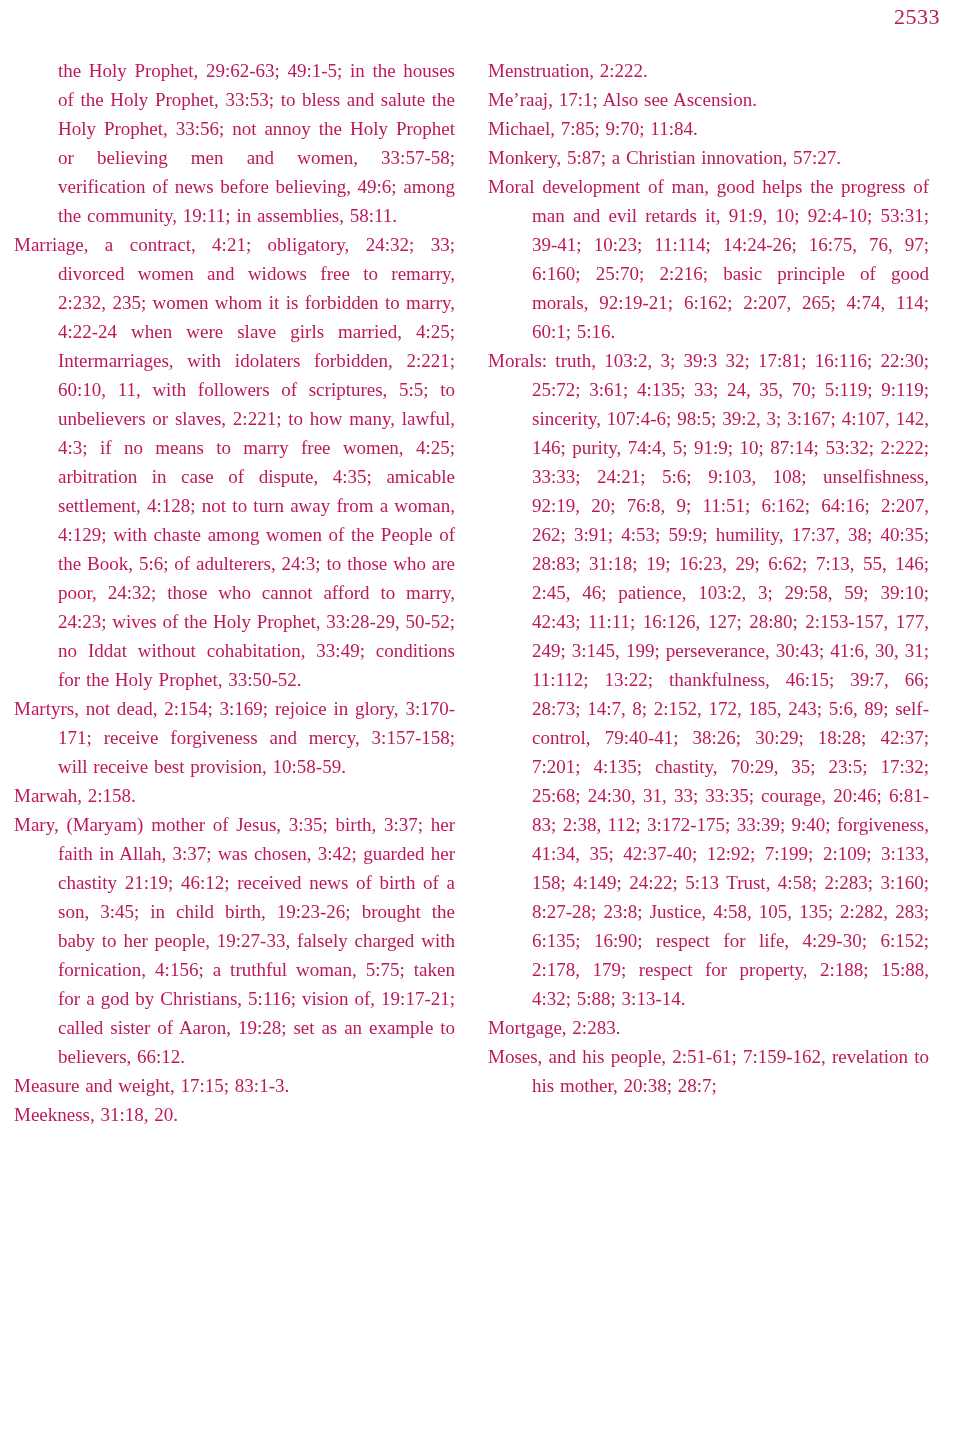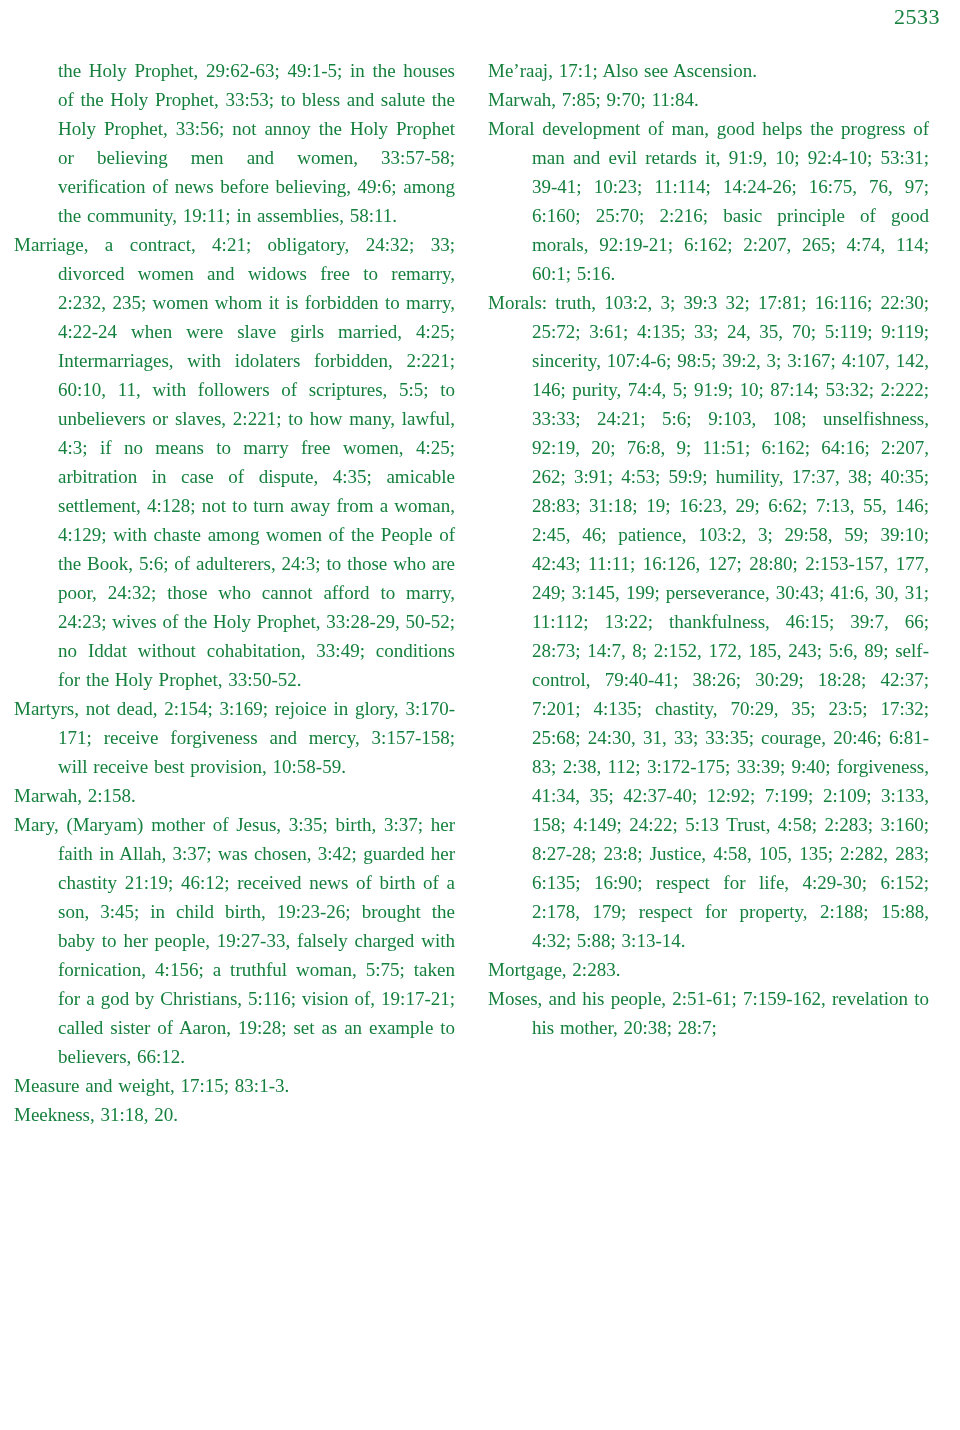--- a/index.html
+++ b/index.html
@@ -5,21 +5,21 @@
   html, body {
     margin: 0;
     padding: 0;
     background: #ffffff;
   }
   .page {
     position: relative;
     width: 960px;
     height: 1430px;
     background: #ffffff;
-    color: #15803d;
+    color: #be185d;
     font-family: "Liberation Serif", serif;
     overflow: hidden;
   }
   .page-number {
     position: absolute;
     top: 4px;
     right: 20px;
     font-size: 22px;
     letter-spacing: 0.5px;
   }
@@ -56,21 +56,23 @@
     <div class="column">
         <p class="entry block">the Holy Prophet, 29:62-63; 49:1-5; in the houses of the Holy Prophet, 33:53; to bless and salute the Holy Prophet, 33:56; not annoy the Holy Prophet or believing men and women, 33:57-58; verification of news before believing, 49:6; among the community, 19:11; in assemblies, 58:11.</p>
         <p class="entry">Marriage, a contract, 4:21; obligatory, 24:32; 33; divorced women and widows free to remarry, 2:232, 235; women whom it is forbidden to marry, 4:22-24 when were slave girls married, 4:25; Intermarriages, with idolaters forbidden, 2:221; 60:10, 11, with followers of scriptures, 5:5; to unbelievers or slaves, 2:221; to how many, lawful, 4:3; if no means to marry free women, 4:25; arbitration in case of dispute, 4:35; amicable settlement, 4:128; not to turn away from a woman, 4:129; with chaste among women of the People of the Book, 5:6; of adulterers, 24:3; to those who are poor, 24:32; those who cannot afford to marry, 24:23; wives of the Holy Prophet, 33:28-29, 50-52; no Iddat without cohabitation, 33:49; conditions for the Holy Prophet, 33:50-52.</p>
         <p class="entry">Martyrs, not dead, 2:154; 3:169; rejoice in glory, 3:170-171; receive forgiveness and mercy, 3:157-158; will receive best provision, 10:58-59.</p>
         <p class="entry">Marwah, 2:158.</p>
         <p class="entry">Mary, (Maryam) mother of Jesus, 3:35; birth, 3:37; her faith in Allah, 3:37; was chosen, 3:42; guarded her chastity 21:19; 46:12; received news of birth of a son, 3:45; in child birth, 19:23-26; brought the baby to her people, 19:27-33, falsely charged with fornication, 4:156; a truthful woman, 5:75; taken for a god by Christians, 5:116; vision of, 19:17-21; called sister of Aaron, 19:28; set as an example to believers, 66:12.</p>
         <p class="entry">Measure and weight, 17:15; 83:1-3.</p>
         <p class="entry">Meekness, 31:18, 20.</p>
       </div>
     <div class="column">
+        <p class="entry">Menstruation, 2:222.</p>
         <p class="entry">Me’raaj, 17:1; Also see Ascension.</p>
-        <p class="entry">Marwah, 7:85; 9:70; 11:84.</p>
+        <p class="entry">Michael, 7:85; 9:70; 11:84.</p>
+        <p class="entry">Monkery, 5:87; a Christian innovation, 57:27.</p>
         <p class="entry">Moral development of man, good helps the progress of man and evil retards it, 91:9, 10; 92:4-10; 53:31; 39-41; 10:23; 11:114; 14:24-26; 16:75, 76, 97; 6:160; 25:70; 2:216; basic principle of good morals, 92:19-21; 6:162; 2:207, 265; 4:74, 114; 60:1; 5:16.</p>
         <p class="entry">Morals: truth, 103:2, 3; 39:3 32; 17:81; 16:116; 22:30; 25:72; 3:61; 4:135; 33; 24, 35, 70; 5:119; 9:119; sincerity, 107:4-6; 98:5; 39:2, 3; 3:167; 4:107, 142, 146; purity, 74:4, 5; 91:9; 10; 87:14; 53:32; 2:222; 33:33; 24:21; 5:6; 9:103, 108; unselfishness, 92:19, 20; 76:8, 9; 11:51; 6:162; 64:16; 2:207, 262; 3:91; 4:53; 59:9; humility, 17:37, 38; 40:35; 28:83; 31:18; 19; 16:23, 29; 6:62; 7:13, 55, 146; 2:45, 46; patience, 103:2, 3; 29:58, 59; 39:10; 42:43; 11:11; 16:126, 127; 28:80; 2:153-157, 177, 249; 3:145, 199; perseverance, 30:43; 41:6, 30, 31; 11:112; 13:22; thankfulness, 46:15; 39:7, 66; 28:73; 14:7, 8; 2:152, 172, 185, 243; 5:6, 89; self-control, 79:40-41; 38:26; 30:29; 18:28; 42:37; 7:201; 4:135; chastity, 70:29, 35; 23:5; 17:32; 25:68; 24:30, 31, 33; 33:35; courage, 20:46; 6:81-83; 2:38, 112; 3:172-175; 33:39; 9:40; forgiveness, 41:34, 35; 42:37-40; 12:92; 7:199; 2:109; 3:133, 158; 4:149; 24:22; 5:13 Trust, 4:58; 2:283; 3:160; 8:27-28; 23:8; Justice, 4:58, 105, 135; 2:282, 283; 6:135; 16:90; respect for life, 4:29-30; 6:152; 2:178, 179; respect for property, 2:188; 15:88, 4:32; 5:88; 3:13-14.</p>
         <p class="entry">Mortgage, 2:283.</p>
         <p class="entry">Moses, and his people, 2:51-61; 7:159-162, revelation to his mother, 20:38; 28:7;</p>
       </div>
   </div>
 </div>
 
 </body></html>

